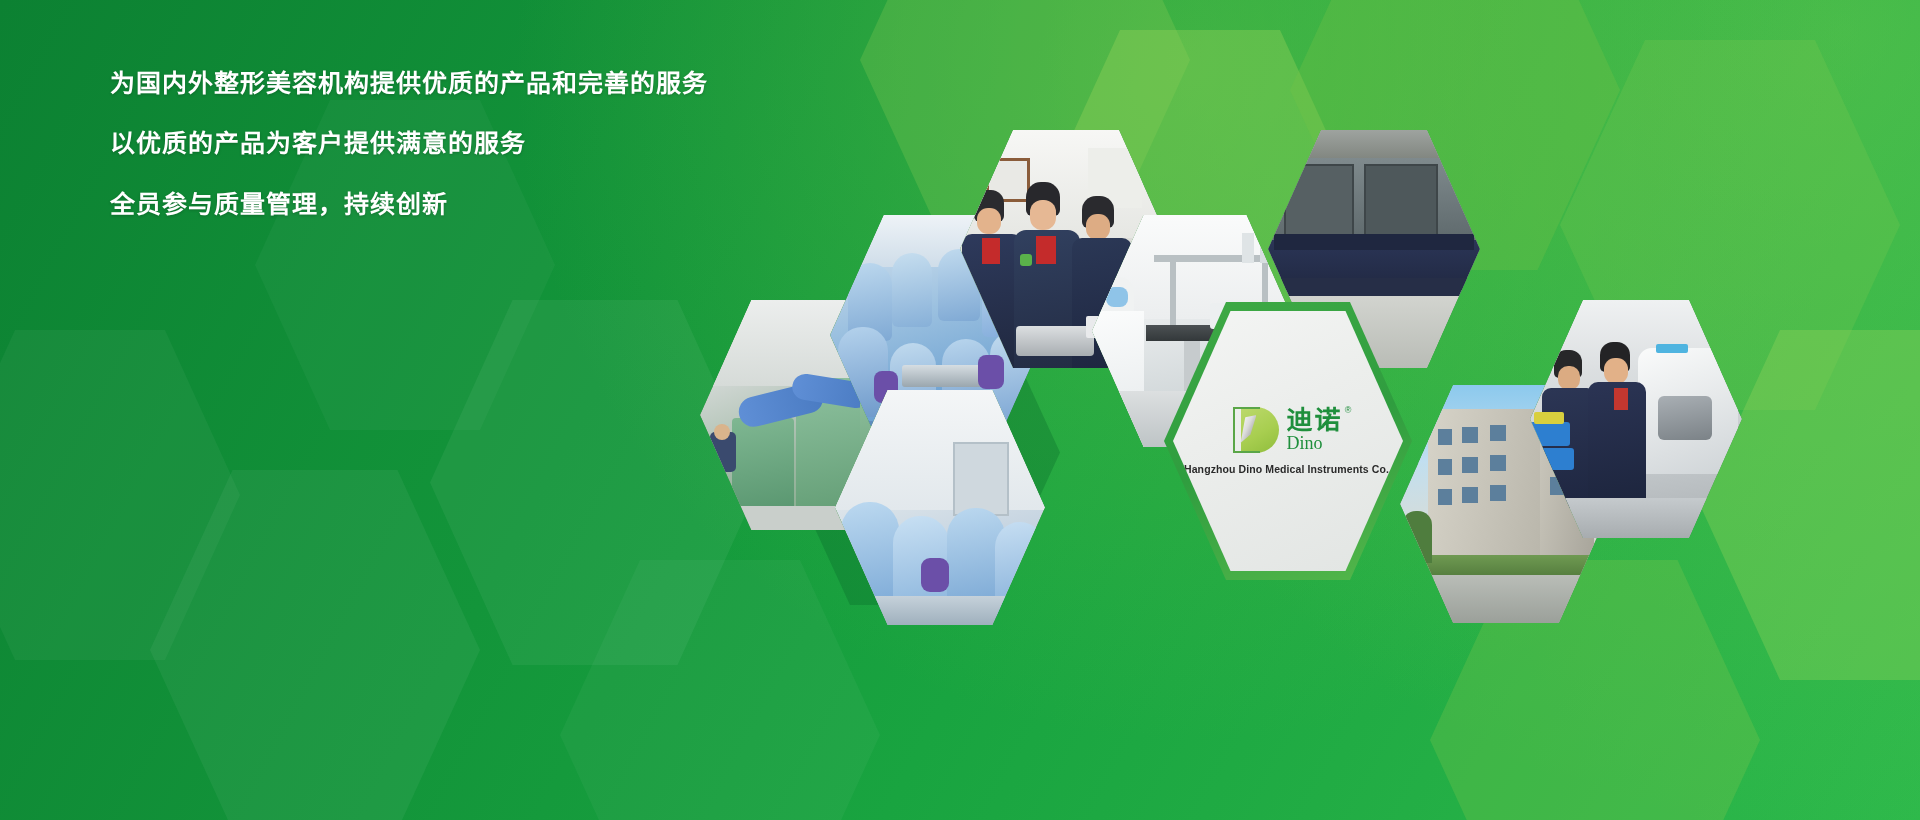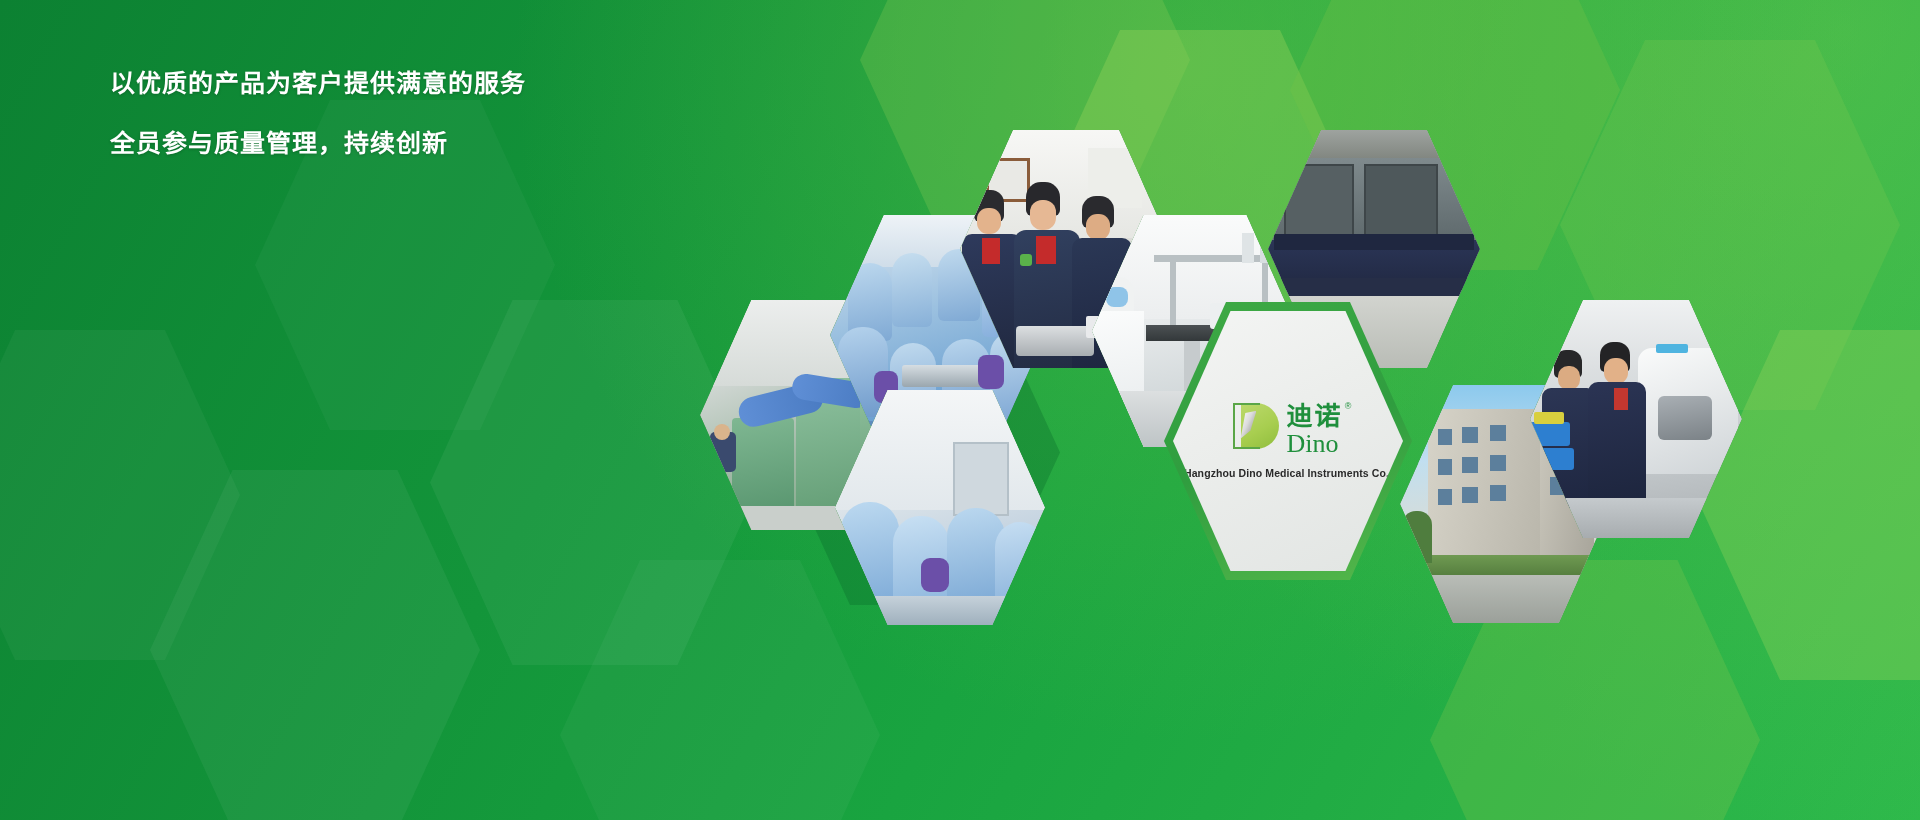--- a/index.html
+++ b/index.html
@@ -110,21 +110,21 @@
     clip-path:polygon(25% 0%, 75% 0%, 100% 50%, 75% 100%, 25% 100%, 0% 50%);
     background:linear-gradient(160deg,#3faa45 0%,#2f9d3f 50%,#55b84b 100%);
   }
   .logo-hex-face {
     position:absolute; inset:9px;
     clip-path:polygon(25% 0%, 75% 0%, 100% 50%, 75% 100%, 25% 100%, 0% 50%);
     background:linear-gradient(155deg,#f4f5f4 0%,#eceeec 40%,#e2e5e3 100%);
     display:flex; flex-direction:column;
     align-items:center; justify-content:center;
   }
-  .ch-logo-row { display:flex; align-items:flex-start; gap:7px; margin-bottom:10px; }
+  .ch-logo-row { display:flex; align-items:flex-end; gap:7px; margin-bottom:10px; }
   .ch-mark { position:relative; width:46px; height:46px; }
   .ch-mark .cm-round {
     position:absolute; left:8px; top:0;
     width:38px; height:46px;
     border-radius:0 23px 23px 0;
     background:linear-gradient(150deg,#bcd96c 0%,#a8ce50 55%,#8fbd3c 100%);
   }
   .ch-mark .cm-frame {
     position:absolute; left:0; top:0;
     width:27px; height:46px;
@@ -141,21 +141,21 @@
     position:relative;
     color:#1f8f3c; font-size:26px; font-weight:bold;
     line-height:1; letter-spacing:2px;
   }
   .ch-reg {
     position:absolute; right:-11px; top:-1px;
     font-size:9px; font-weight:normal;
   }
   .ch-en {
     font-family:"Liberation Serif","DejaVu Serif",serif;
-    color:#1f8f3c; font-size:26px; line-height:1.05; margin-top:1px;
+    color:#1f8f3c; font-size:18px; line-height:1.05; margin-top:1px;
   }
   .hex-caption {
     color:#2a2a2a; font-size:10.5px; font-weight:bold;
     letter-spacing:0.1px; white-space:nowrap;
   }
 
   
   .ph { position:absolute; inset:0; }
   .p-el { position:absolute; }
 </style>
@@ -176,20 +176,21 @@
     <div class="bg-hex" style="left:1560px; top:40px;   width:340px; height:370px;  background:rgba(135,205,80,0.22);"></div>
     <div class="bg-hex" style="left:780px;  top:300px;  width:280px; height:305px;  background:rgba(8,100,40,0.30);"></div>
     <div class="bg-hex" style="left:1700px; top:330px;  width:320px; height:350px;  background:rgba(150,212,92,0.35);"></div>
     <div class="bg-hex" style="left:1430px; top:560px;  width:330px; height:360px;  background:rgba(125,200,75,0.30);"></div>
   </div>
 
   <div class="content">
 
 
     <div class="slogans">
+      <div class="slogan">为国内外整形美容机构提供优质的产品和完善的服务</div>
       <div class="slogan">以优质的产品为客户提供满意的服务</div>
       <div class="slogan">全员参与质量管理，持续创新</div>
     </div>
 
   </div>
 
   <div id="cluster">
 
     <div class="hex" style="left:700px; top:300px; width:205px; height:230px; background:#4f9a55;">
       <div class="hex-inner" style="background:linear-gradient(160deg,#e4e7e6 0%,#cfd6d2 30%,#9fb8a4 62%,#7aa582 100%);">

